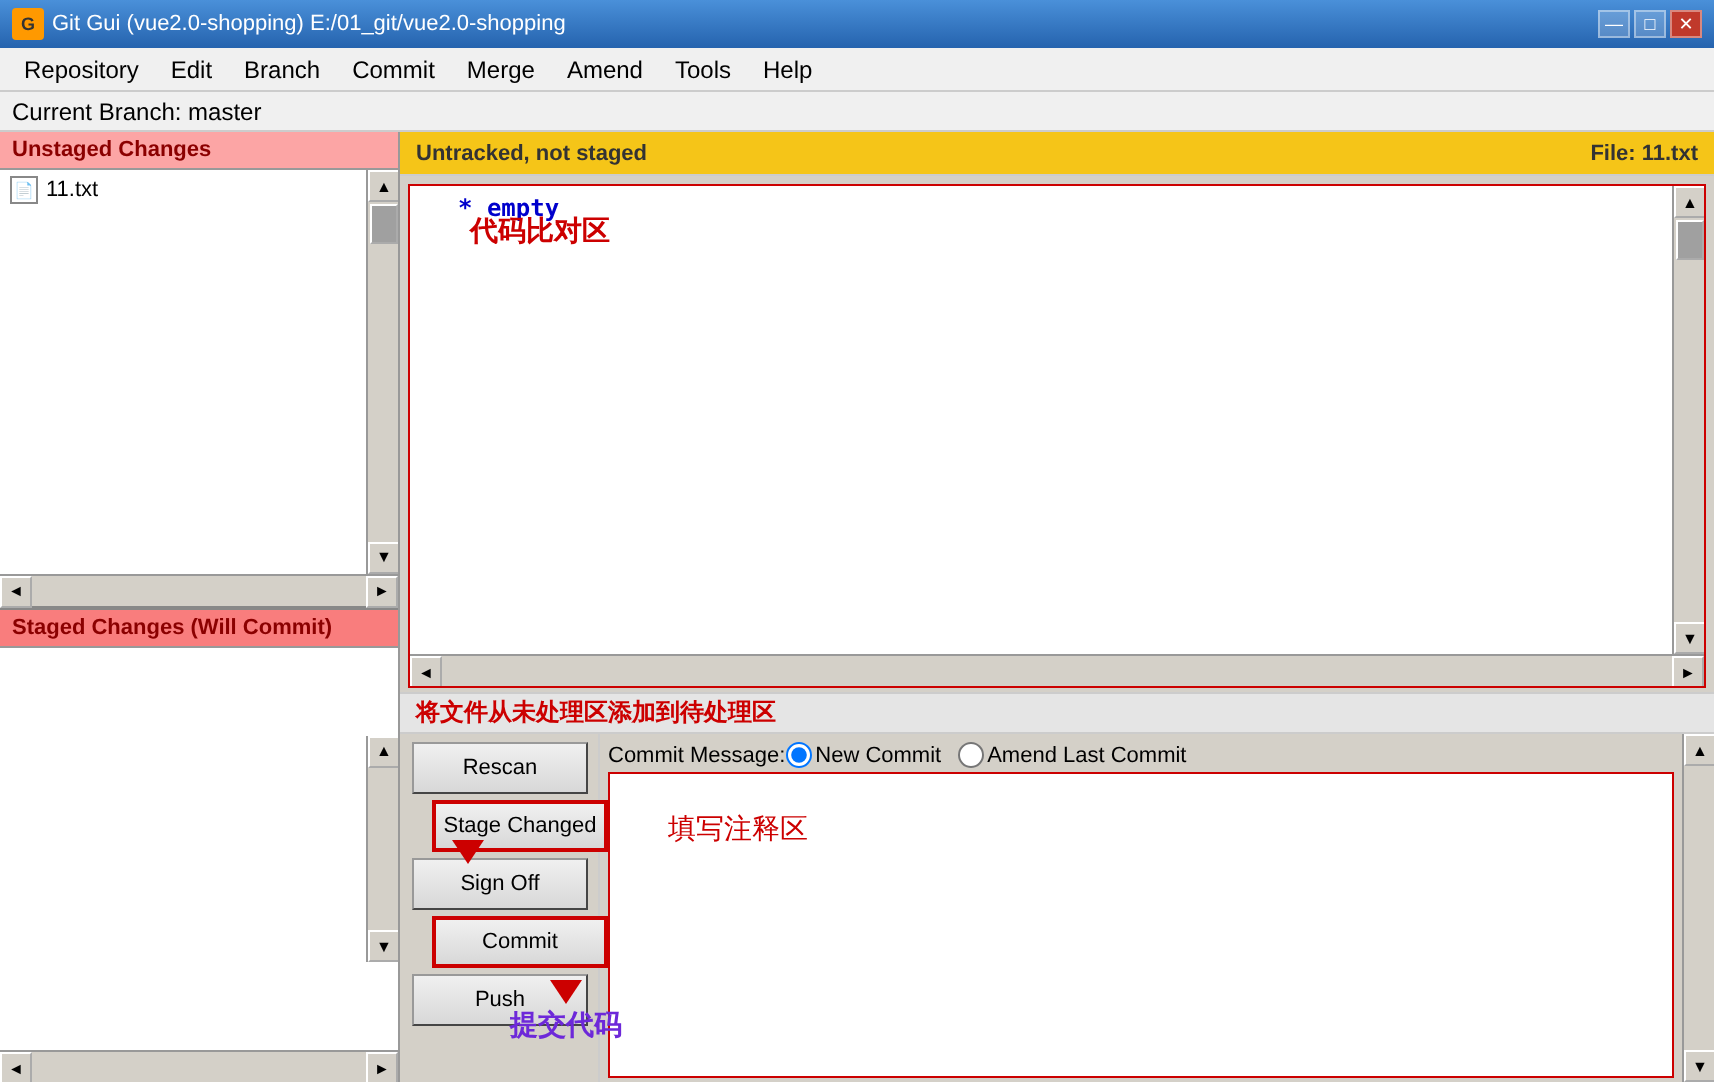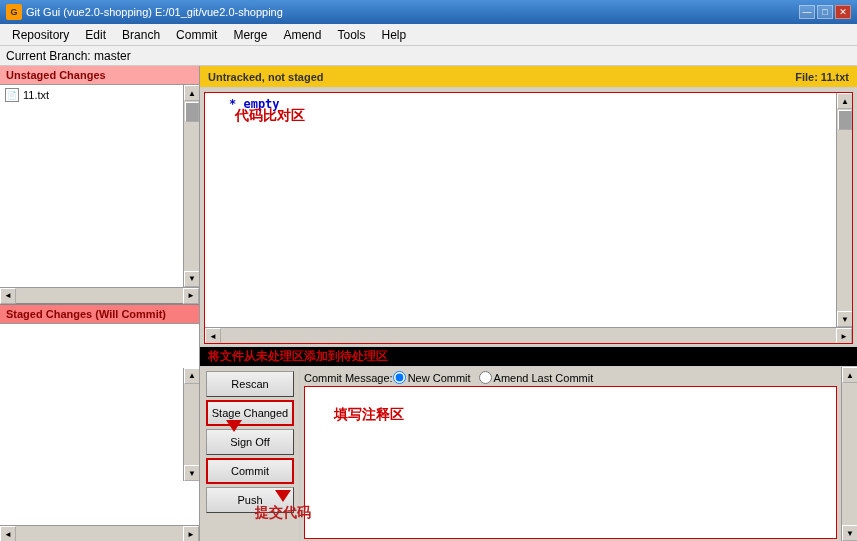--- a/index.html
+++ b/index.html
@@ -246,21 +246,21 @@
     }
 
     .bottom-right {
       height: 195px;
       display: flex;
       flex-direction: column;
       border-top: 1px solid #ccc;
     }
 
     .stage-msg-bar {
-      background: #000000;
+      background: #e5e5e5;
       height: 20px;
       display: flex;
       align-items: center;
       padding: 0 8px;
       font-size: 11px;
       color: #333;
       border-bottom: 1px solid #ccc;
       position: relative;
     }
     .stage-annotation {
@@ -290,20 +290,21 @@
       background: linear-gradient(to bottom, #f0f0f0, #d8d8d8);
       border: 1px outset #999;
       cursor: pointer;
       font-size: 11px;
       display: flex;
       align-items: center;
       justify-content: center;
     }
     .commit-btn.highlighted {
       border: 2px solid #cc0000;
+      margin-left: 10px;
     }
 
     .commit-message-area {
       flex: 1;
       display: flex;
       flex-direction: column;
       padding: 2px 4px;
     }
 
     .commit-msg-header {
@@ -335,21 +336,21 @@
       height: 100%;
       border: 1px solid #cc0000;
       font-size: 11px;
       padding: 4px;
       resize: none;
       background: white;
     }
     .textarea-annotation {
       color: #cc0000;
       font-size: 14px;
-      font-weight: bold;
+      font-weight: normal;
       position: absolute;
       top: 20px;
       left: 30px;
       pointer-events: none;
     }
     .left-file-content {
       flex: 1;
       overflow: hidden;
       position: relative;
     }
@@ -529,18 +530,18 @@
 
       </div>
     </div>
 
   </div>
 
 </div>
 
 <div style="position:fixed; left:255px; top:490px; pointer-events:none; display:flex; flex-direction:column; align-items:center;">
   <div style="width:0;height:0;border-left:8px solid transparent;border-right:8px solid transparent;border-top:12px solid #cc0000;"></div>
-  <span style="color:#b91c1c;font-size:14px;font-weight:bold;margin-top:2px;">提交代码</span>
+  <span style="color:#6d28d9;font-size:14px;font-weight:bold;margin-top:2px;">提交代码</span>
 </div>
 
 <div style="position:fixed; left:226px; top:420px; pointer-events:none; display:flex; flex-direction:column; align-items:center;">
   <div style="width:0;height:0;border-left:8px solid transparent;border-right:8px solid transparent;border-top:12px solid #cc0000;"></div>
 </div>
 
 </body></html>

